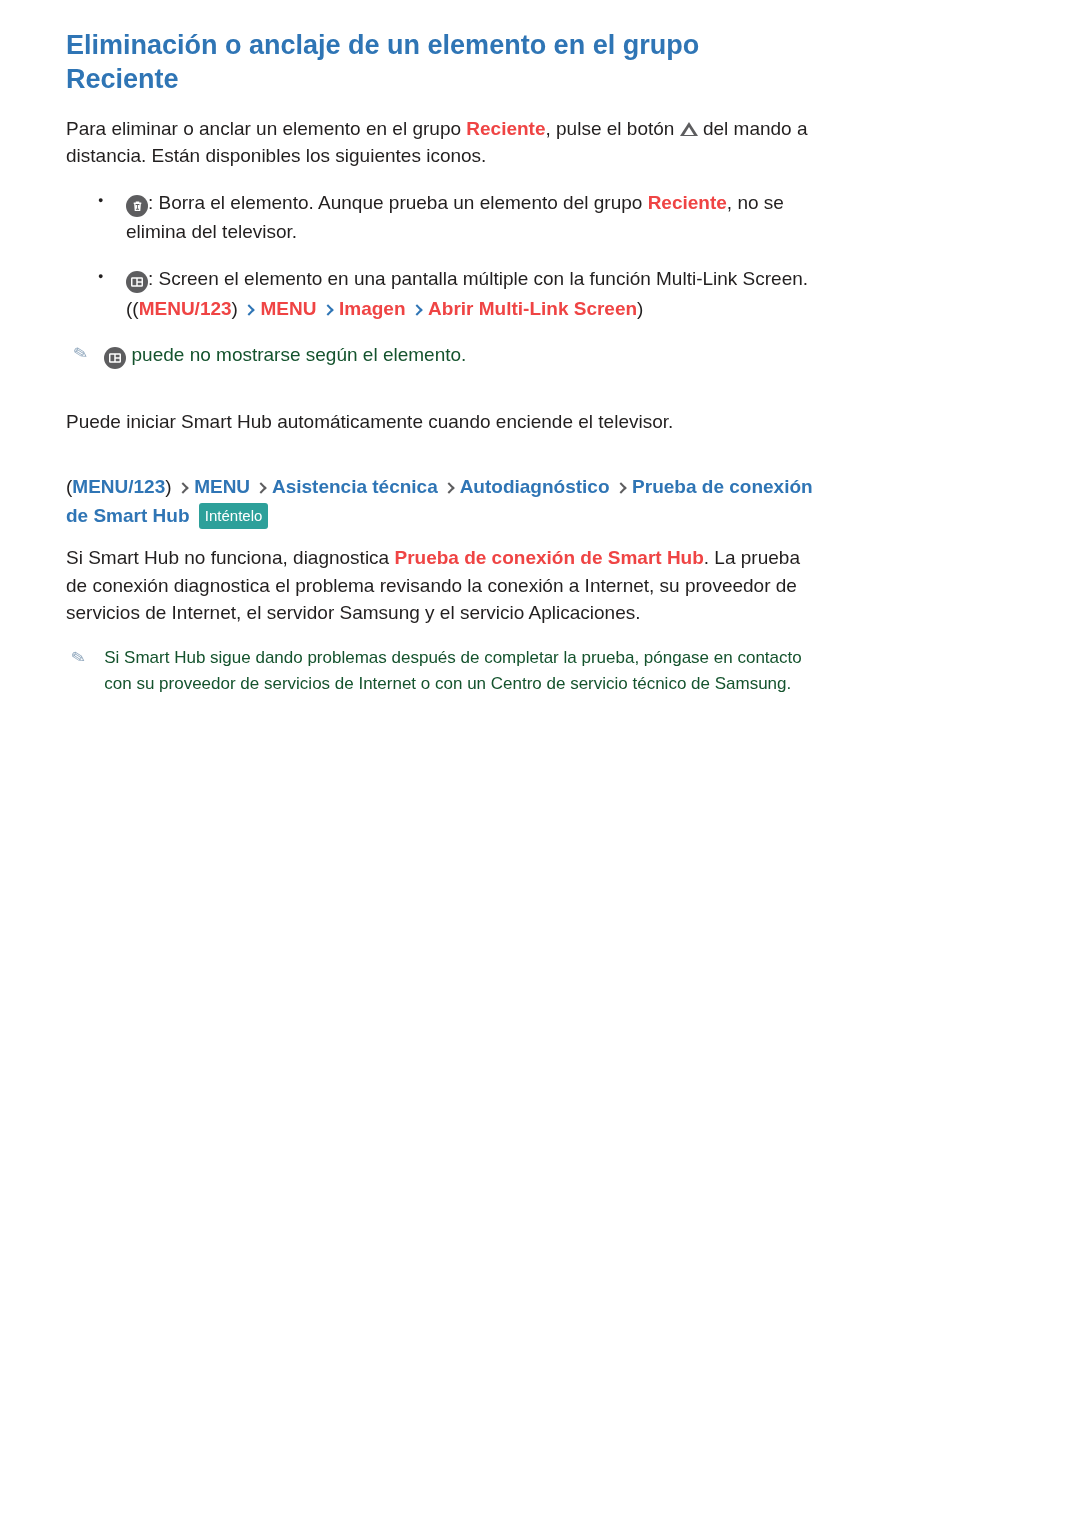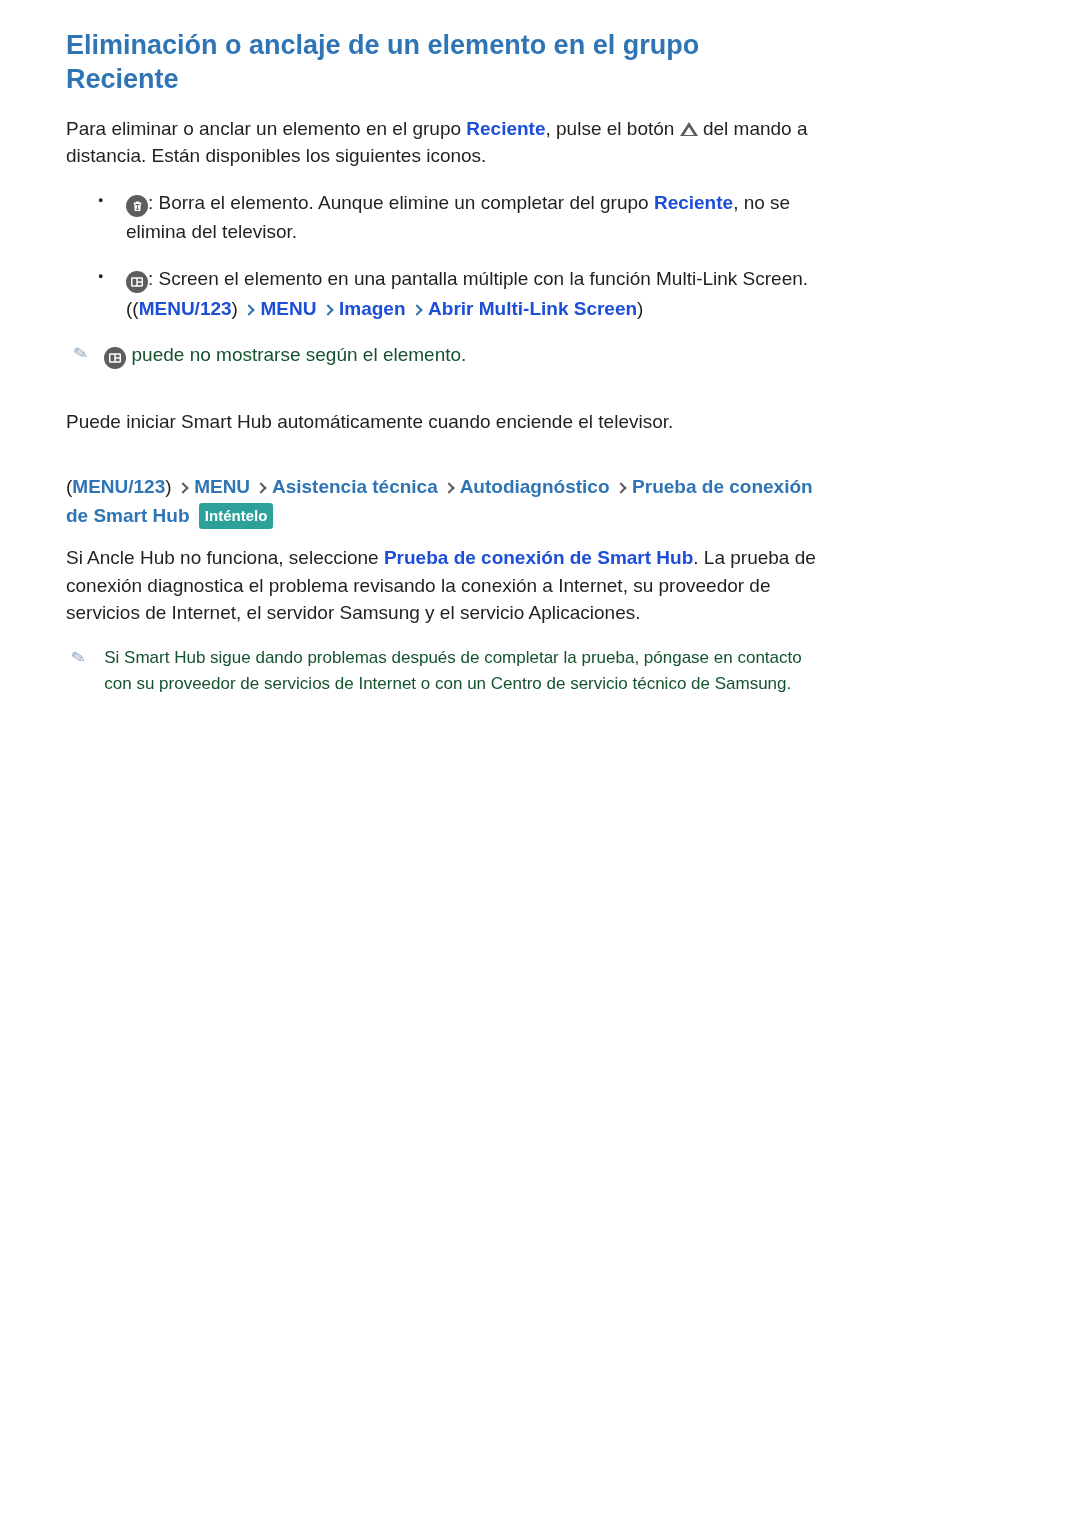--- a/index.html
+++ b/index.html
@@ -21,21 +21,21 @@
     color: #2f75b5;
     margin: 0 0 18px 0;
     line-height: 1.25;
   }
   p.body {
     font-size: 19px;
     line-height: 1.45;
     margin: 0 0 18px 0;
     color: #221f1f;
   }
-  .kw { color: #1d4ed8; font-weight: 700; }
+  .kw { color: #ef4444; font-weight: 700; }
   ul.icon-list {
     list-style: none;
     padding: 0 0 0 32px;
     margin: 0 0 12px 0;
   }
   ul.icon-list > li {
     position: relative;
     padding-left: 28px;
     margin-bottom: 18px;
     font-size: 19px;
@@ -116,21 +116,21 @@
     color: #2f75b5;
     margin: 0 0 14px 0;
     line-height: 1.5;
   }
   .breadcrumb .plain { color: #221f1f; font-weight: 400; }
   .try-btn {
     display: inline-block;
     background: #2da09a;
     color: #fff;
     font-size: 15px;
-    font-weight: 700;
+    font-weight: 400;
     padding: 2px 6px;
     border-radius: 3px;
     vertical-align: 1px;
     margin-left: 4px;
   }
   .pin-svg { width:13px; height:13px; }
   .multi-svg { width:14px; height:14px; }
   .trash-svg { width:13px; height:14px; }
 </style>
 </head>
@@ -144,21 +144,21 @@
     <p class="body">
       <span>Para eliminar o anclar un elemento en el grupo </span><span class="kw">Reciente</span><span>, pulse el botón </span><span class="up-caret"></span><span> del mando a distancia. Están disponibles los siguientes iconos.</span>
     </p>
 
     <ul class="icon-list">
       <li>
         <span class="circ-icon">
           <svg class="trash-svg" viewBox="0 0 24 24" fill="none" stroke="#fff" stroke-width="2.5">
               <path d="M5 7h14M10 7V5h4v2M7 7l1 13h8l1-13M10 10v7M14 10v7"></path>
             </svg>
-        </span><span>: Borra el elemento. Aunque elimine un completar del grupo </span><span class="kw">Reciente</span><span>, no se elimina del televisor.</span>
+        </span><span>: Borra el elemento. Aunque prueba un elemento del grupo </span><span class="kw">Reciente</span><span>, no se elimina del televisor.</span>
       </li>
       <li>
         <span class="circ-icon">
           <svg class="multi-svg" viewBox="0 0 24 24" fill="none" stroke="#fff" stroke-width="2.5">
               <rect x="3" y="5" width="18" height="14" rx="1"></rect>
               <line x1="12" y1="5" x2="12" y2="19"></line>
               <line x1="12" y1="12" x2="21" y2="12"></line>
             </svg>
         </span><span>: Screen el elemento en una pantalla múltiple con la función Multi-Link Screen. (</span><span class="plain">(</span><span class="kw">MENU/123</span><span class="plain">)</span>
         <span class="chev blue"></span>
@@ -195,21 +195,21 @@
       <span>MENU</span>
       <span class="chev"></span>
       <span>Asistencia técnica</span>
       <span class="chev"></span>
       <span>Autodiagnóstico</span>
       <span class="chev"></span>
       <span>Prueba de conexión de Smart Hub</span>
       <span class="try-btn">Inténtelo</span>
     </p>
     <p class="body">
-      <span>Si Ancle Hub no funciona, seleccione </span><span class="kw">Prueba de conexión de Smart Hub</span><span>. La prueba de conexión diagnostica el problema revisando la conexión a Internet, su proveedor de servicios de Internet, el servidor Samsung y el servicio Aplicaciones.</span>
+      <span>Si Smart Hub no funciona, diagnostica </span><span class="kw">Prueba de conexión de Smart Hub</span><span>. La prueba de conexión diagnostica el problema revisando la conexión a Internet, su proveedor de servicios de Internet, el servidor Samsung y el servicio Aplicaciones.</span>
     </p>
     <div class="note-row">
       <span class="pencil">✎</span>
       <div class="note-text">Si Smart Hub sigue dando problemas después de completar la prueba, póngase en contacto con su proveedor de servicios de Internet o con un Centro de servicio técnico de Samsung.</div>
     </div>
   </div>
 
 </div>
 
 </body></html>

